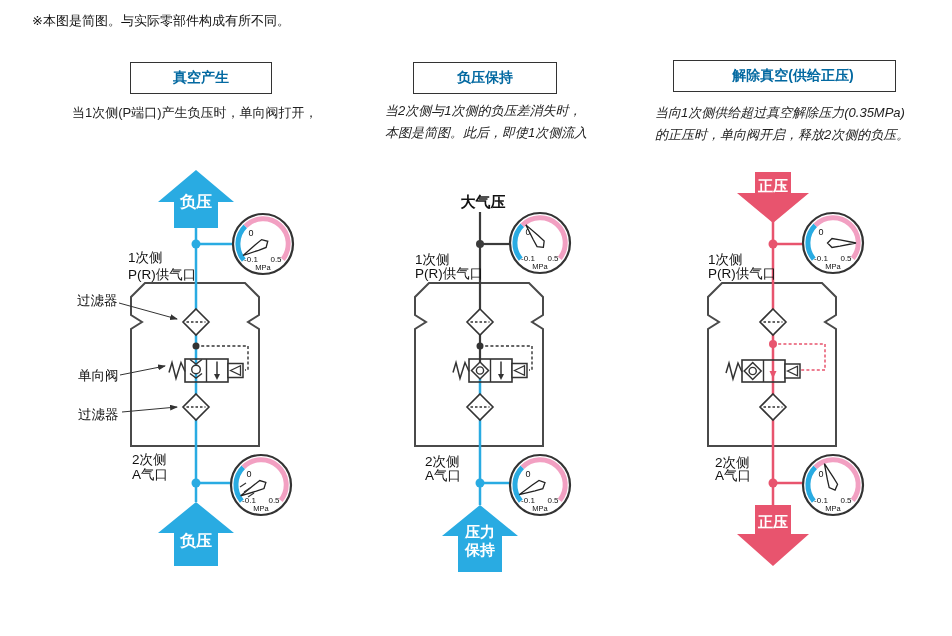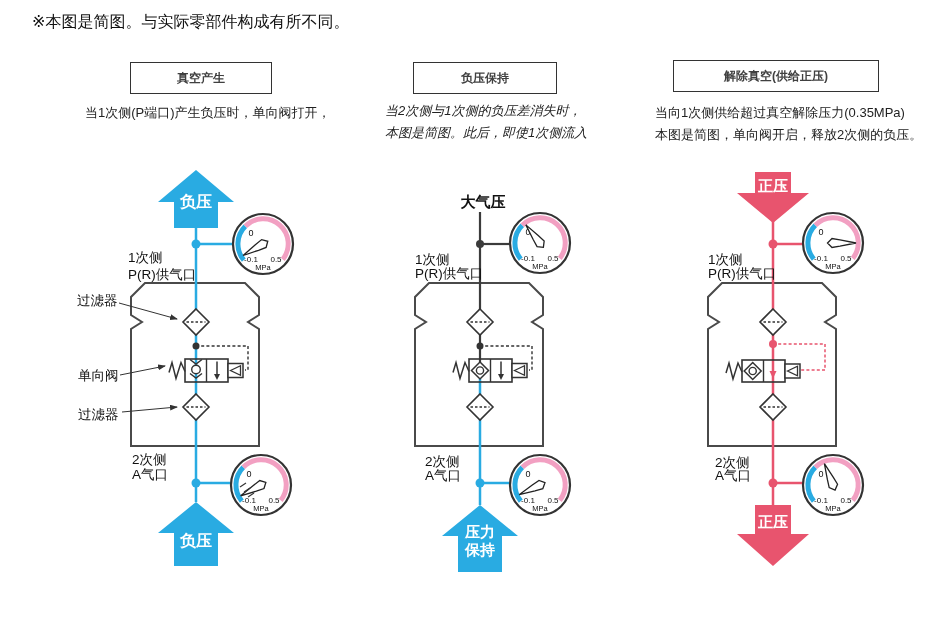--- a/index.html
+++ b/index.html
@@ -1,51 +1,51 @@
 <!DOCTYPE html>
 <html><head>
 <meta charset="utf-8">
 <style>
   html,body{margin:0;padding:0;background:#fff;}
   .stage{position:relative;width:952px;height:636px;background:#fff;overflow:hidden;
          font-family:"Liberation Sans","DejaVu Sans",sans-serif;color:#111;}
-  .note{position:absolute;left:32px;top:12px;font-size:16px;color:#111;}
+  .note{position:absolute;left:32px;top:12px;font-size:13px;color:#111;}
   .title-box{position:absolute;border:1px solid #333;background:#fff;display:flex;
-             align-items:center;justify-content:center;font-weight:bold;font-size:12px;color:#404040;}
+             align-items:center;justify-content:center;font-weight:bold;font-size:14px;color:#0369a1;}
   .desc{position:absolute;font-size:13px;line-height:22px;color:#222;}
   .desc div{white-space:nowrap;}
   svg{position:absolute;left:0;top:0;}
   svg text{font-family:"Liberation Sans","DejaVu Sans",sans-serif;}
   .lbl{font-size:13.5px;fill:#111;}
   .biglbl{font-size:15px;font-weight:bold;fill:#111;}
   .arrow-label{font-size:16px;font-weight:bold;fill:#fff;}
   .arrow-label2{font-size:15px;font-weight:bold;fill:#fff;}
   .gtick{fill:#111;}
 </style>
 </head>
 <body>
 
 <div class="stage">
 
   <div class="note">※本图是简图。与实际零部件构成有所不同。</div>
 
   <div class="title-box" style="left:130px;top:62px;width:140px;height:30px;">真空产生</div>
   <div class="title-box" style="left:413px;top:62px;width:142px;height:30px;">负压保持</div>
-  <div class="title-box" style="left:673px;top:60px;width:204px;height:30px;">解除真空(供给正压)</div>
+  <div class="title-box" style="left:673px;top:60px;width:204px;height:30px;padding-left:17px;">解除真空(供给正压)</div>
 
   <div class="desc" style="left:62px;top:102px;">
-    <div style="margin-left:23px">当1次侧(P端口)产生负压时，单向阀打开，</div>
+    <div style="margin-left:10px">当1次侧(P端口)产生负压时，单向阀打开，</div>
   </div>
   <div class="desc" style="left:385px;top:100px;font-style:italic;">
     <div>当2次侧与1次侧的负压差消失时，</div>
     <div>本图是简图。此后，即使1次侧流入</div>
   </div>
-  <div class="desc" style="left:655px;top:102px;">
+  <div class="desc" style="left:655px;top:102px;font-style:italic;">
     <div>当向1次侧供给超过真空解除压力(0.35MPa)</div>
-    <div>本图是简图，单向阀开启，释放2次侧的负压。</div>
+    <div>的正压时，单向阀开启，释放2次侧的负压。</div>
   </div>
 
   <svg width="952" height="636" viewBox="0 0 952 636">
     <defs>
       <marker id="ah" markerWidth="9" markerHeight="8" refX="7" refY="3" orient="auto">
         <path d="M0,0 L8,3 L0,6 Z" fill="#333"></path>
       </marker>
 
       <g id="gauge-base">
         <circle r="30" fill="#fff" stroke="#333" stroke-width="2.2"></circle>

